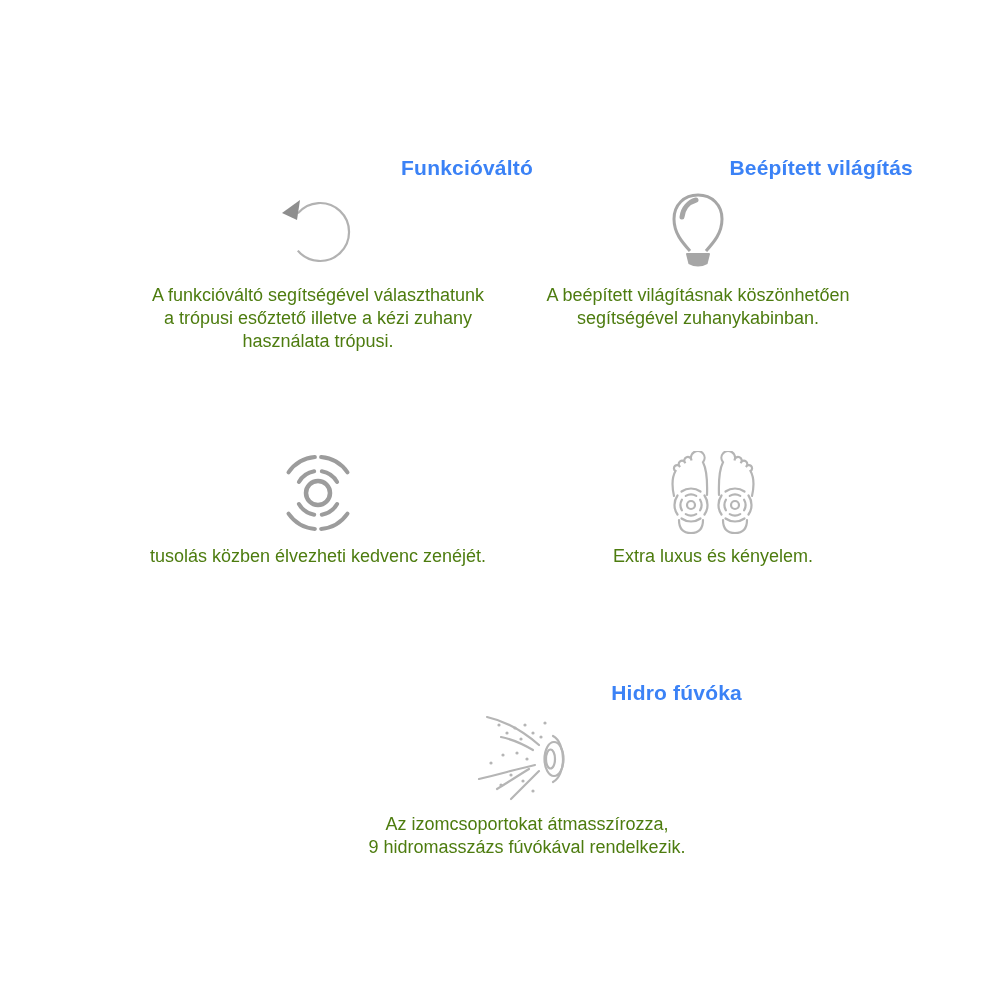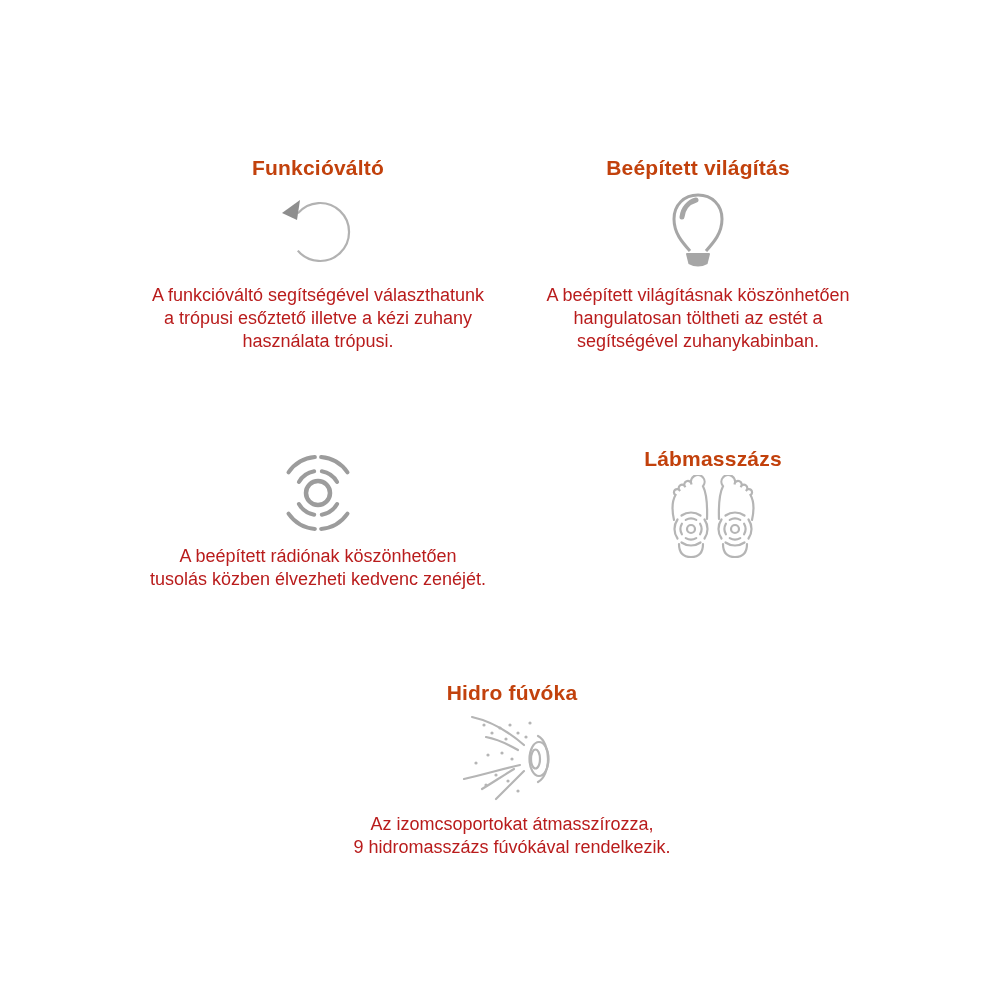--- a/index.html
+++ b/index.html
@@ -8,42 +8,43 @@
     background: #ffffff;
     font-family: "Liberation Sans", sans-serif;
     -webkit-font-smoothing: antialiased;
   }
   .canvas { position: relative; width: 1000px; height: 1000px; background: #ffffff; overflow: hidden; }
   .feature { position: absolute; width: 430px; text-align: center; }
   #f1 { left: 103px; top: 156px; }
   #f2 { left: 483px; top: 156px; }
   #f3 { left: 103px; top: 447px; }
   #f4 { left: 498px; top: 447px; }
-  #f5 { left: 297px; top: 681px; }
+  #f5 { left: 312px; top: 681px; }
   .title {
     margin: 0;
     font-size: 21px;
     font-weight: 700;
-    color: #c2410c;
+    color: #3b82f6;
     letter-spacing: 0.2px;
+    text-align: right;
   }
   .icon-box {
     height: 84px;
     margin-top: 8px;
     display: flex;
     align-items: center;
     justify-content: center;
   }
   #f3 .icon-box, #f4 .icon-box { height: 80px; margin-top: 6px; }
   #f5 .icon-box { height: 88px; }
   .desc {
     margin-top: 12px;
     font-size: 18px;
     line-height: 23px;
-    color: #b91c1c;
+    color: #4d7c0f;
   }
   .desc div { white-space: nowrap; }
 </style>
 </head>
 <body>
 
 <div class="canvas">
 
   <div class="feature" id="f1">
     <h2 class="title">Funkcióváltó</h2>
@@ -64,21 +65,20 @@
     <h2 class="title">Beépített világítás</h2>
     <div class="icon-box">
       <svg width="58" height="78" viewBox="0 0 58 78" aria-hidden="true">
         <path d="M21 60 C13 51 5 42 5 28 C5 14 15 4 29 4 C43 4 53 14 53 28 C53 42 45 51 37 60" fill="none" stroke="#a6a6a6" stroke-width="3"></path>
         <path d="M13 26 C14 17 20 11 27 9" fill="none" stroke="#a6a6a6" stroke-width="5" stroke-linecap="round"></path>
         <path d="M17 63 Q17 62 18 62 L40 62 Q41 62 41 63 L38.5 73 Q29 78 19.5 73 Z" fill="#a6a6a6"></path>
       </svg>
     </div>
     <div class="desc">
       <div>A beépített világításnak köszönhetően</div>
-      <div>hangulatosan töltheti az estét a</div>
       <div>segítségével zuhanykabinban.</div>
     </div>
   </div>
 
   <div class="feature" id="f3">
     <div class="icon-box">
       <svg width="92" height="84" viewBox="0 0 92 84" aria-hidden="true">
         <circle cx="46" cy="42" r="12" fill="none" stroke="#9c9c9c" stroke-width="4.5"></circle>
         <g fill="none" stroke="#9c9c9c" stroke-width="4" stroke-linecap="round">
           <path d="M42.2 20.3 A22 22 0 0 0 26.9 31"></path>
@@ -86,47 +86,48 @@
           <path d="M49.8 20.3 A22 22 0 0 1 65.1 31"></path>
           <path d="M65.1 53 A22 22 0 0 1 49.8 63.7"></path>
           <path d="M42.9 6.1 A36 36 0 0 0 16.5 21.4"></path>
           <path d="M16.5 62.6 A36 36 0 0 0 42.9 77.9"></path>
           <path d="M49.1 6.1 A36 36 0 0 1 75.5 21.4"></path>
           <path d="M75.5 62.6 A36 36 0 0 1 49.1 77.9"></path>
         </g>
       </svg>
     </div>
     <div class="desc">
-      <div>A beépített rádiónak köszönhetően</div>
       <div>tusolás közben élvezheti kedvenc zenéjét.</div>
     </div>
   </div>
 
   <div class="feature" id="f4">
-    <h2 class="title">Lábmasszázs</h2>
     <div class="icon-box">
       <svg width="86" height="84" viewBox="0 0 86 84" aria-hidden="true">
         <defs>
           <g id="foot" fill="none" stroke="#b5b5b5" stroke-width="2.2" stroke-linecap="round">
             <path d="M4 45 C2 36 1.5 27 5.5 20 a3.2 3.2 0 1 1 4.5 -4.2 a3.4 3.4 0 1 1 5.3 -3.8 a3.6 3.6 0 1 1 6.2 -2.6 a6.8 6.8 0 1 1 11.5 1.8 C36.5 18 37.5 30 37 44"></path>
             <circle cx="21" cy="54" r="4"></circle>
             <path d="M15.75 44.9 A10.5 10.5 0 0 1 26.25 44.9"></path>
             <path d="M30.1 48.75 A10.5 10.5 0 0 1 30.1 59.25"></path>
             <path d="M26.25 63.1 A10.5 10.5 0 0 1 15.75 63.1"></path>
             <path d="M11.9 59.25 A10.5 10.5 0 0 1 11.9 48.75"></path>
             <path d="M11.5 40.5 A16.5 16.5 0 0 1 30.5 40.5"></path>
             <path d="M34.5 44.5 A16.5 16.5 0 0 1 34.5 63.5"></path>
             <path d="M30.5 67.5 A16.5 16.5 0 0 1 11.5 67.5"></path>
             <path d="M7.5 63.5 A16.5 16.5 0 0 1 7.5 44.5"></path>
             <path d="M9 69 Q9 82 21 82 Q33 82 33 69"></path>
           </g>
         </defs>
         <use href="#foot"></use>
         <use href="#foot" transform="translate(86 0) scale(-1 1)"></use>
       </svg>
+    </div>
+    <div class="desc">
+      <div>Extra luxus és kényelem.</div>
     </div>
   </div>
 
   <div class="feature" id="f5">
     <h2 class="title">Hidro fúvóka</h2>
     <div class="icon-box">
       <svg width="112" height="88" viewBox="0 0 112 88" aria-hidden="true">
         <g fill="none" stroke="#b5b5b5" stroke-width="2.2" stroke-linecap="round">
           <path d="M82 23 A14 24 0 0 1 82 69"></path>
           <ellipse cx="83" cy="46" rx="9.5" ry="17"></ellipse>

